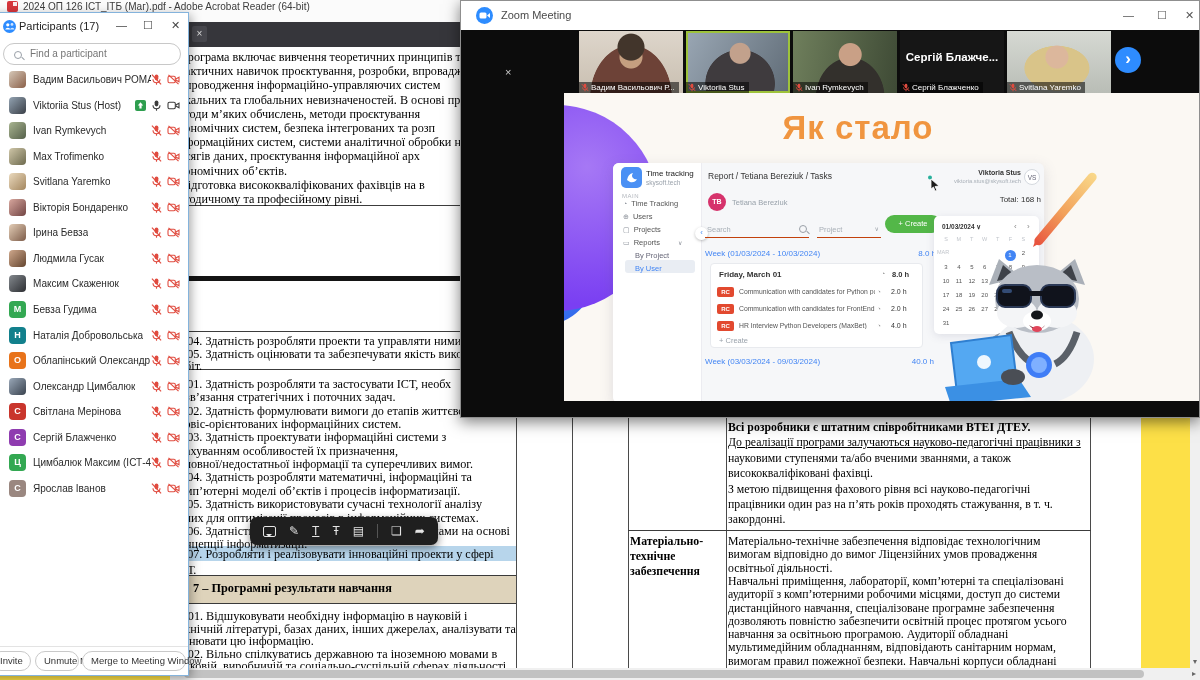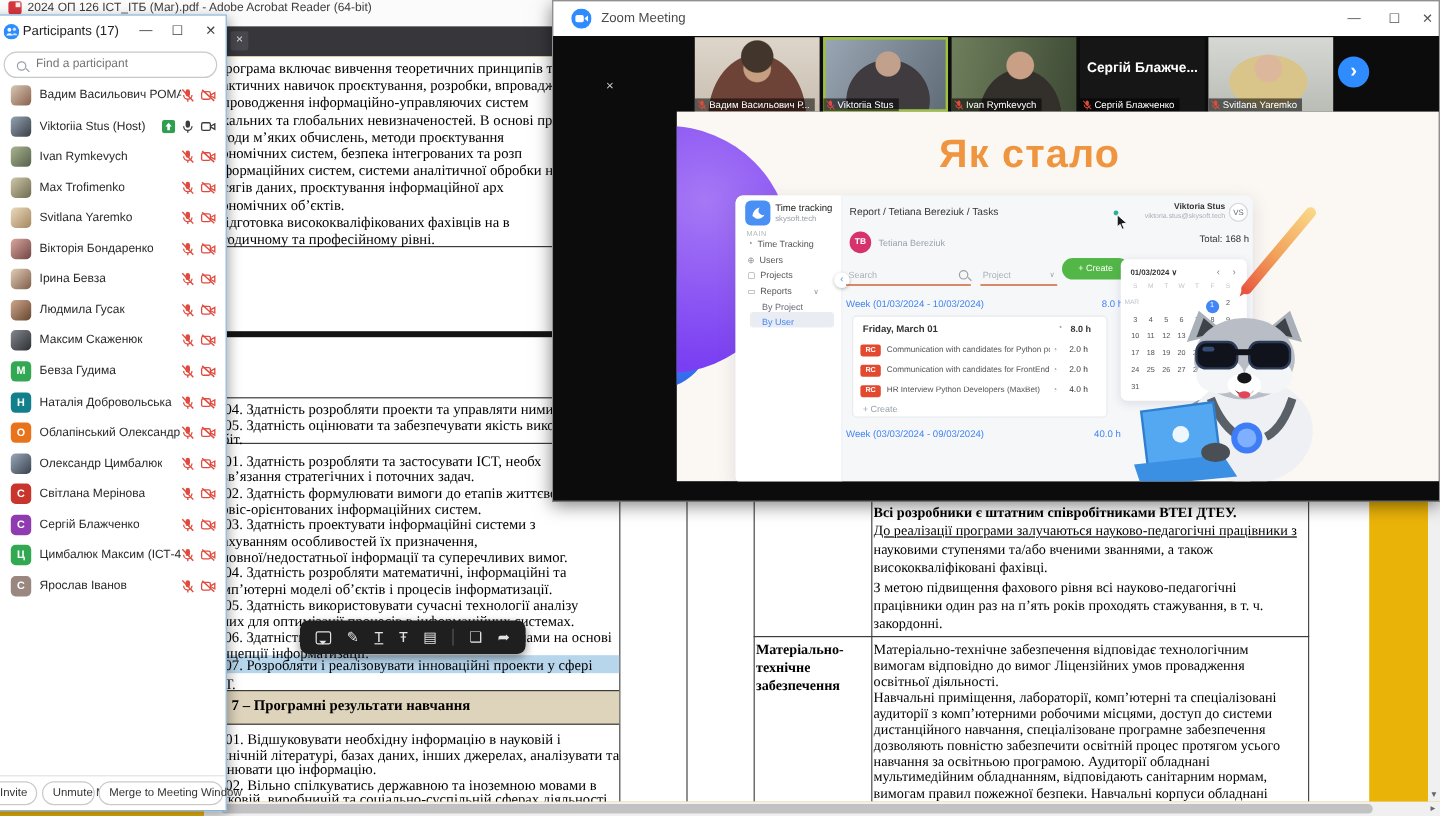--- a/index.html
+++ b/index.html
@@ -1,16 +1,16 @@
 <!DOCTYPE html>
 <html><head>
 <meta charset="utf-8">
 <style>
   html,body{margin:0;padding:0;}
-  #screen{position:relative;width:1200px;height:680px;overflow:hidden;background:#eab308;
+  #screen{position:relative;width:1200px;height:680px;overflow:hidden;background:#fde047;
     font-family:"Liberation Sans",sans-serif;-webkit-font-smoothing:antialiased;}
   .abs{position:absolute;}
   
   #acro-titlebar{left:0;top:0;width:1200px;height:22px;background:#fbfbfb;border-bottom:1px solid #e3e3e3;}
   .acro-ico{position:absolute;left:7px;top:1px;width:11px;height:11px;background:#d6363c;border-radius:2px;}
   .acro-ico::after{content:"";position:absolute;right:1px;top:1px;width:4px;height:4px;background:#fff;opacity:.9;}
   #acro-title{position:absolute;left:23px;top:0;font-size:10px;line-height:13px;color:#3c3c3c;}
   #acro-toolbar{left:0;top:22px;width:1200px;height:25px;background:#36363b;}
   #tab-close{position:absolute;left:192px;top:4px;width:15px;height:16px;background:#47474d;border-radius:2px;
     color:#ddd;font-size:10px;line-height:15px;text-align:center;}

